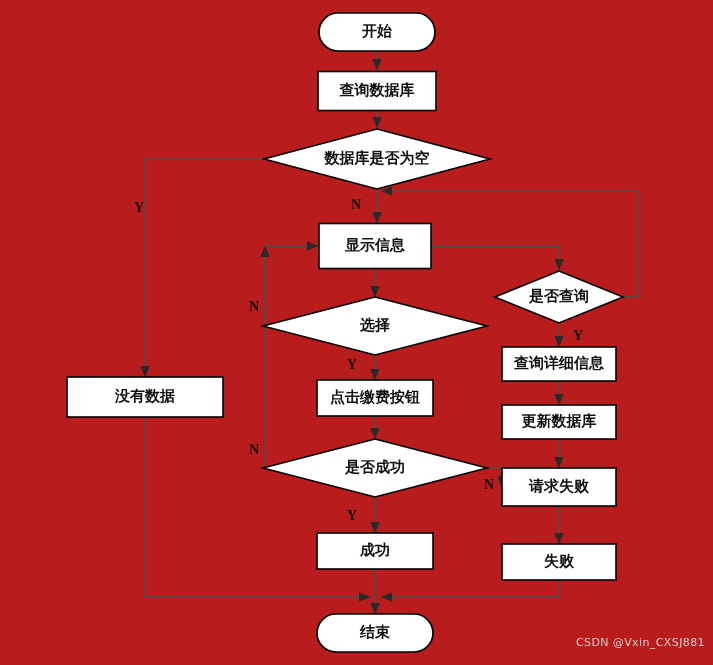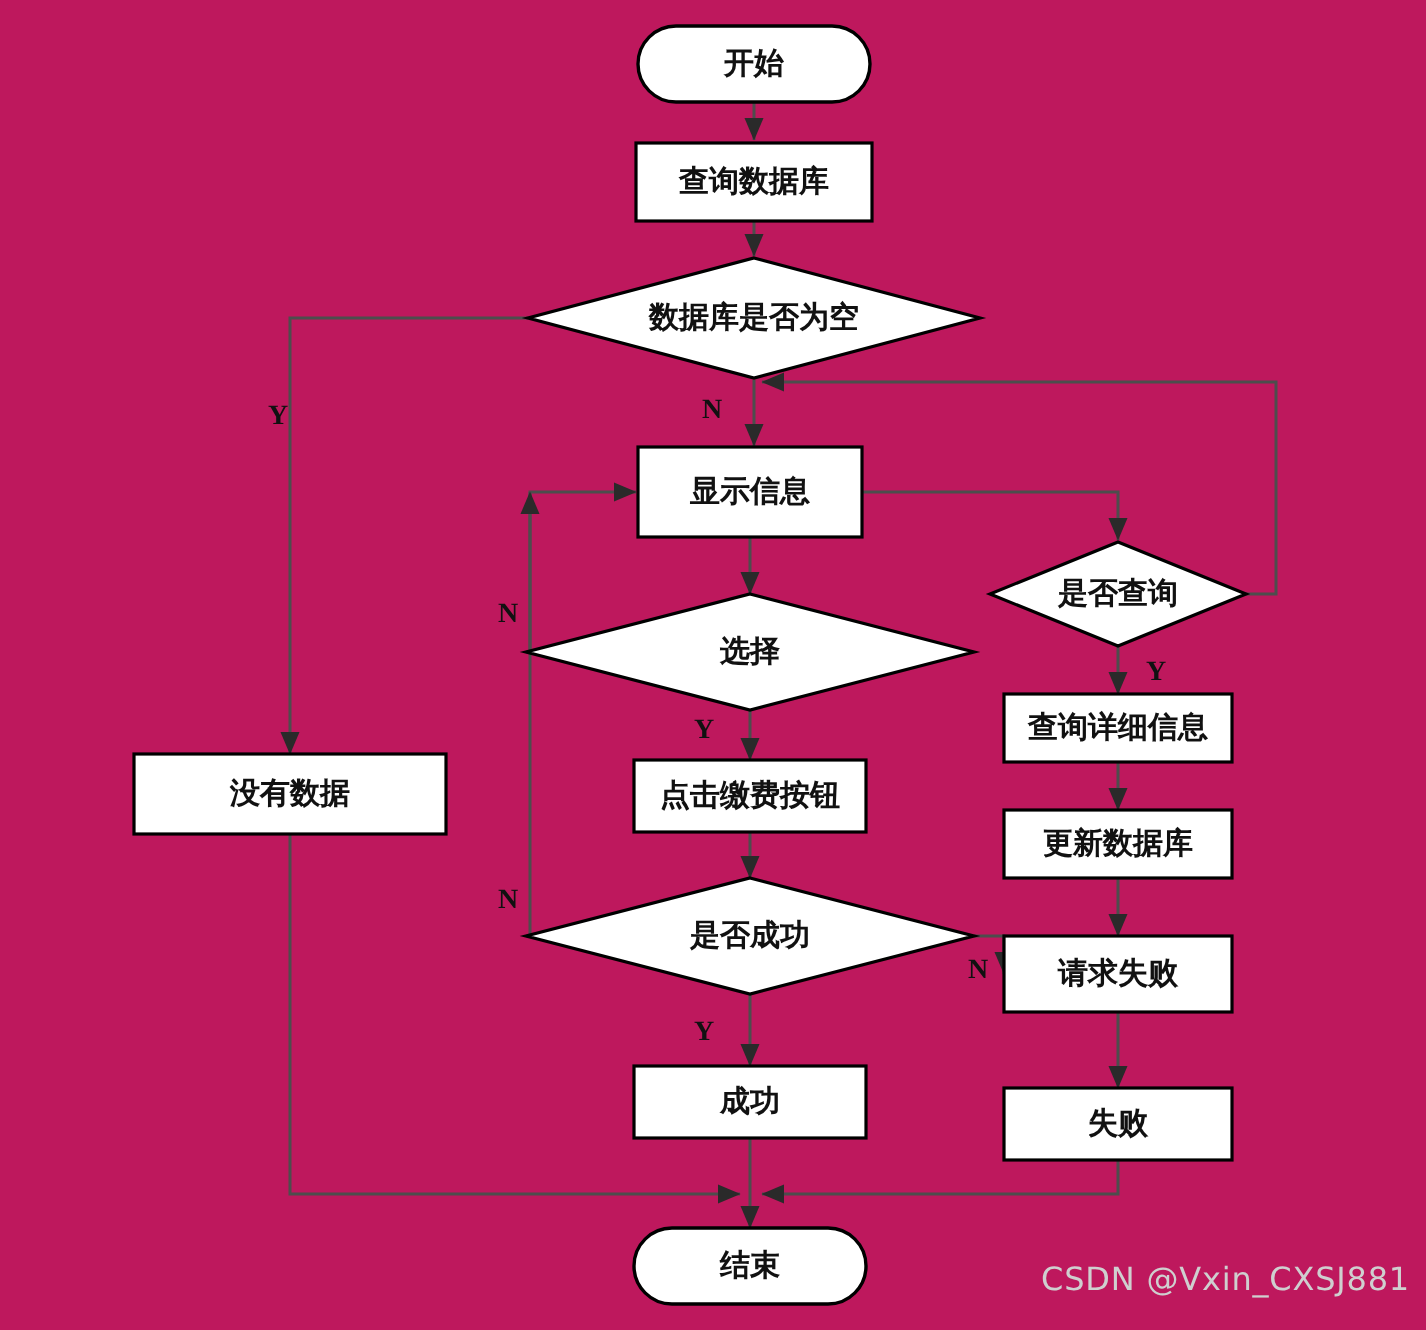--- a/index.html
+++ b/index.html
@@ -4,21 +4,21 @@
 <style>
   html, body {
     margin: 0;
     padding: 0;
     background: #ffffff;
   }
   #canvas-wrap {
     position: relative;
     width: 713px;
     height: 665px;
-    background: #be185d;
+    background: #b91c1c;
     font-family: "Liberation Serif", "DejaVu Serif", serif;
     overflow: hidden;
   }
   svg#flow {
     position: absolute;
     top: 0;
     left: 0;
     width: 713px;
     height: 665px;
   }
@@ -49,21 +49,21 @@
     font-weight: bold;
     fill: #111111;
     text-anchor: middle;
     dominant-baseline: middle;
   }
   .watermark {
     position: absolute;
     right: 8px;
     bottom: 16px;
     font-family: "DejaVu Sans", "Liberation Sans", sans-serif;
-    font-size: 16px;
+    font-size: 11px;
     color: #cfcfcf;
     letter-spacing: 0.4px;
     user-select: none;
   }
 </style>
 </head>
 <body>
 
 <div id="canvas-wrap">
 

